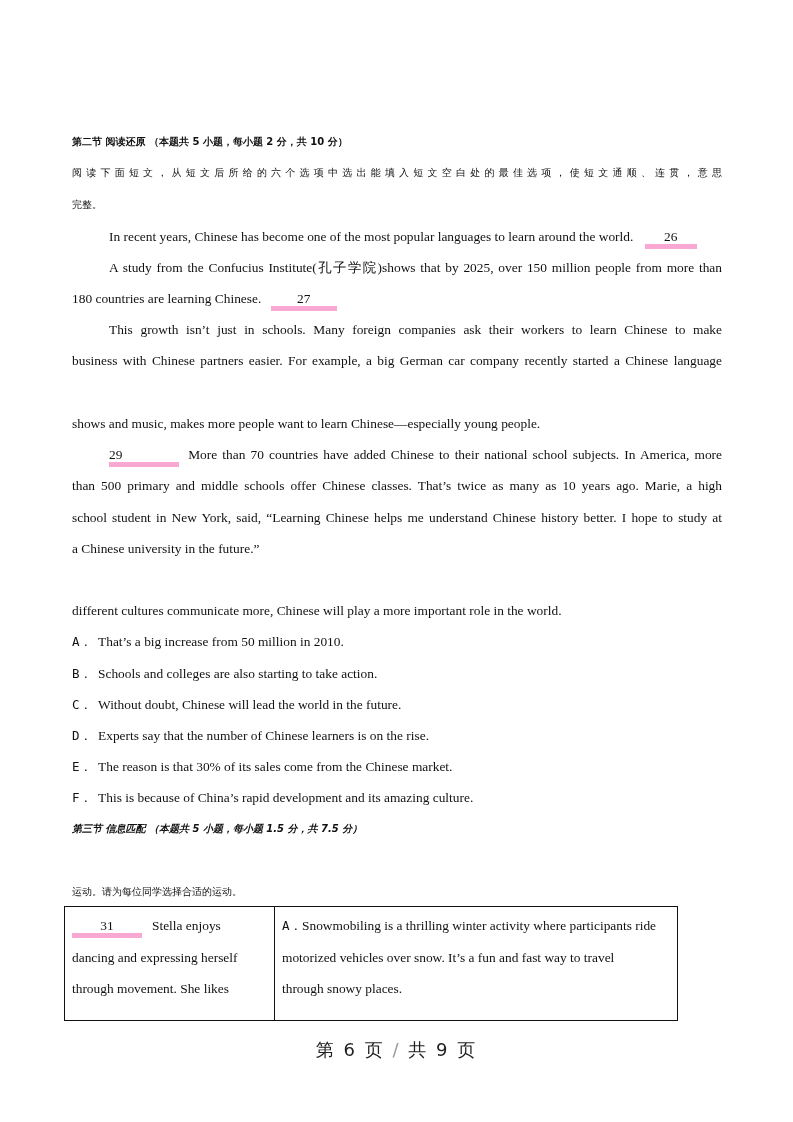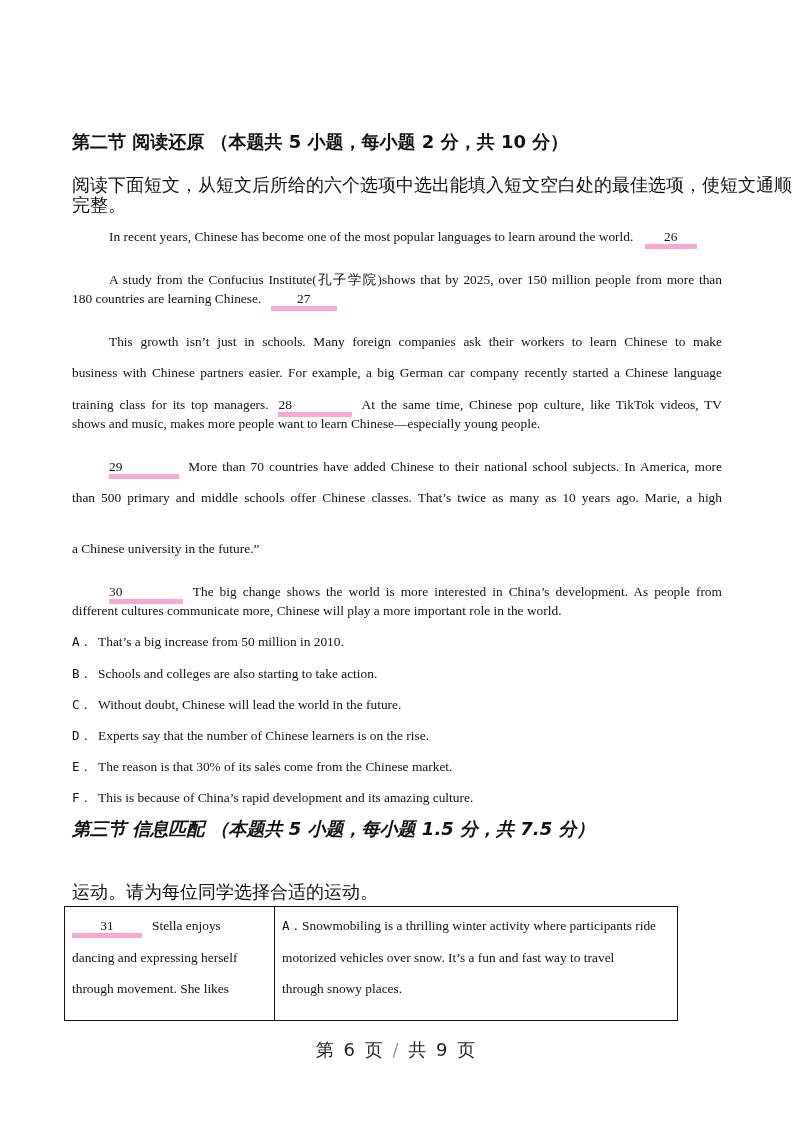--- a/index.html
+++ b/index.html
@@ -1,23 +1,23 @@
 <!DOCTYPE html>
 <html><head>
   <meta charset="utf-8">
   <style>
     html, body { margin: 0; padding: 0; background: #ffffff; }
     body { width: 793px; height: 1122px; position: relative; overflow: hidden;
            font-family: "Liberation Serif", "DejaVu Serif", serif; color: #111; }
     .page { position: absolute; left: 0; top: 0; width: 793px; height: 1122px; }
     .line { position: absolute; left: 72px; width: 650px; font-size: 13.4px; line-height: 31px; white-space: nowrap; }
-    .just { text-align: justify; text-align-last: justify; margin-top: 12px; }
+    .just { text-align: justify; text-align-last: justify; }
     .indent { padding-left: 37px; box-sizing: border-box; }
     .heading { font-weight: bold; font-size: 14px; }
-    .cn { font-family: "DejaVu Sans", sans-serif; font-size: 18px; }
+    .cn { font-family: "DejaVu Sans", sans-serif; font-size: 10px; }
     .blank { display: inline-block; border-bottom: 5px solid #f9a8d4; text-align: center; line-height: 15px; margin: 0 4px; }
     .opt-letter { font-family: "DejaVu Sans Mono", monospace; font-size: 12.5px; margin-right: 6px; }
     table.match { position: absolute; left: 64px; top: 906px; width: 614px; height: 106px;
                   border-collapse: collapse; font-size: 13.4px; }
     table.match td { border: 1.3px solid #111; vertical-align: top; padding: 3px 7px 15px 7px; line-height: 31.5px; }
     table.match td.left { width: 195px; }
     .footer { position: absolute; top: 1038px; left: 0; width: 793px; text-align: center;
               font-family: "DejaVu Sans", sans-serif; font-size: 18px; color: #222; letter-spacing: 2px; }
     .footer .sep { color: #999; }
   </style>
@@ -36,38 +36,30 @@
   </div>
 
   <div class="line indent just" style="top:252px;">A study from the Confucius Institute(孔子学院)shows that by 2025, over 150 million people from more than</div>
   <div class="line" style="top:283px;">
     <span>180 countries are learning Chinese.</span>
     <span class="blank" style="width:66px; margin-left:6px;">27</span>
   </div>
 
   <div class="line indent just" style="top:314px;">This growth isn’t just in schools. Many foreign companies ask their workers to learn Chinese to make</div>
   <div class="line just" style="top:345px;">business with Chinese partners easier. For example, a big German car company recently started a Chinese language</div>
-  <div class="line just" style="top:377px;">
-    <span>training class for its top managers.</span>
-    <span class="blank" style="width:74px;">28</span>
-    <span>At the same time, Chinese pop culture, like TikTok videos, TV</span>
-  </div>
   <div class="line" style="top:408px;">shows and music, makes more people want to learn Chinese—especially young people.</div>
 
   <div class="line just" style="top:439px; padding-left:37px; box-sizing:border-box;">
     <span class="blank" style="width:70px; margin-left:0;">29</span>
     <span>More than 70 countries have added Chinese to their national school subjects. In America, more</span>
   </div>
   <div class="line just" style="top:470px;">than 500 primary and middle schools offer Chinese classes. That’s twice as many as 10 years ago. Marie, a high</div>
+  <div class="line just" style="top:502px;">school student in New York, said, “Learning Chinese helps me understand Chinese history better. I hope to study at</div>
   <div class="line" style="top:533px;">a Chinese university in the future.”</div>
 
-  <div class="line just" style="top:564px; padding-left:37px; box-sizing:border-box;">
-    <span class="blank" style="width:74px; margin-left:0;">30</span>
-    <span>The big change shows the world is more interested in China’s development. As people from</span>
-  </div>
   <div class="line" style="top:595px;">different cultures communicate more, Chinese will play a more important role in the world.</div>
 
   <div class="line" style="top:626px;">
     <span class="opt-letter">A．</span><span>That’s a big increase from 50 million in 2010.</span>
   </div>
   <div class="line" style="top:658px;">
     <span class="opt-letter">B．</span><span>Schools and colleges are also starting to take action.</span>
   </div>
   <div class="line" style="top:689px;">
     <span class="opt-letter">C．</span><span>Without doubt, Chinese will lead the world in the future.</span>

